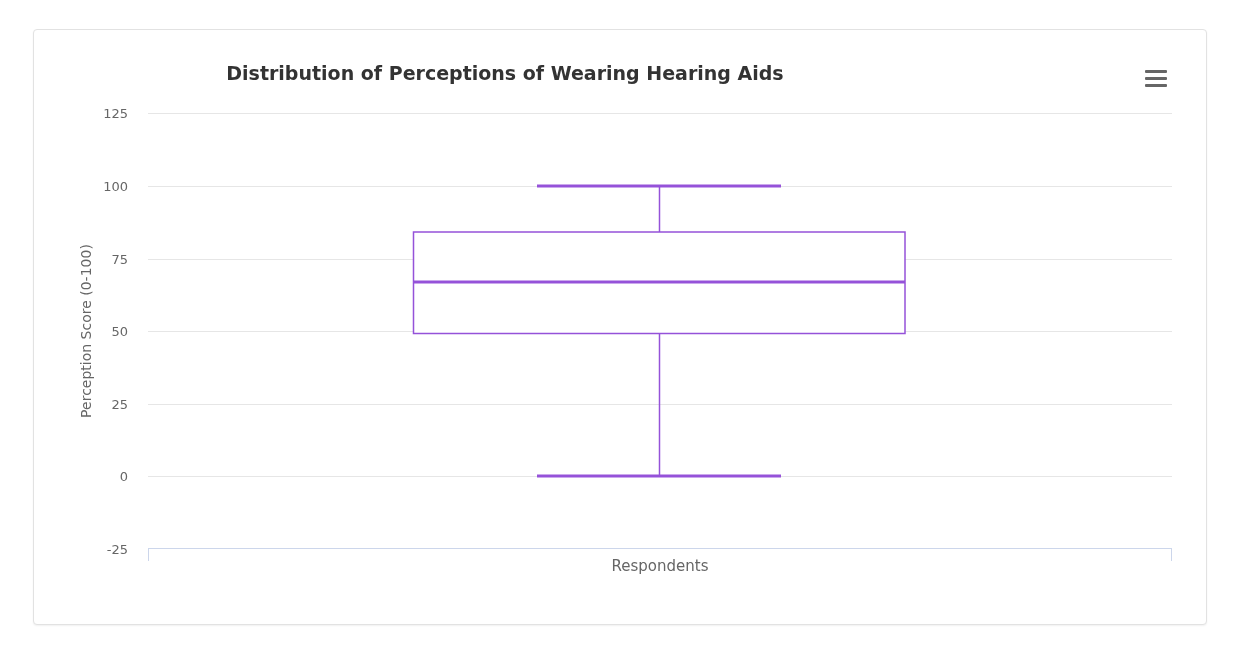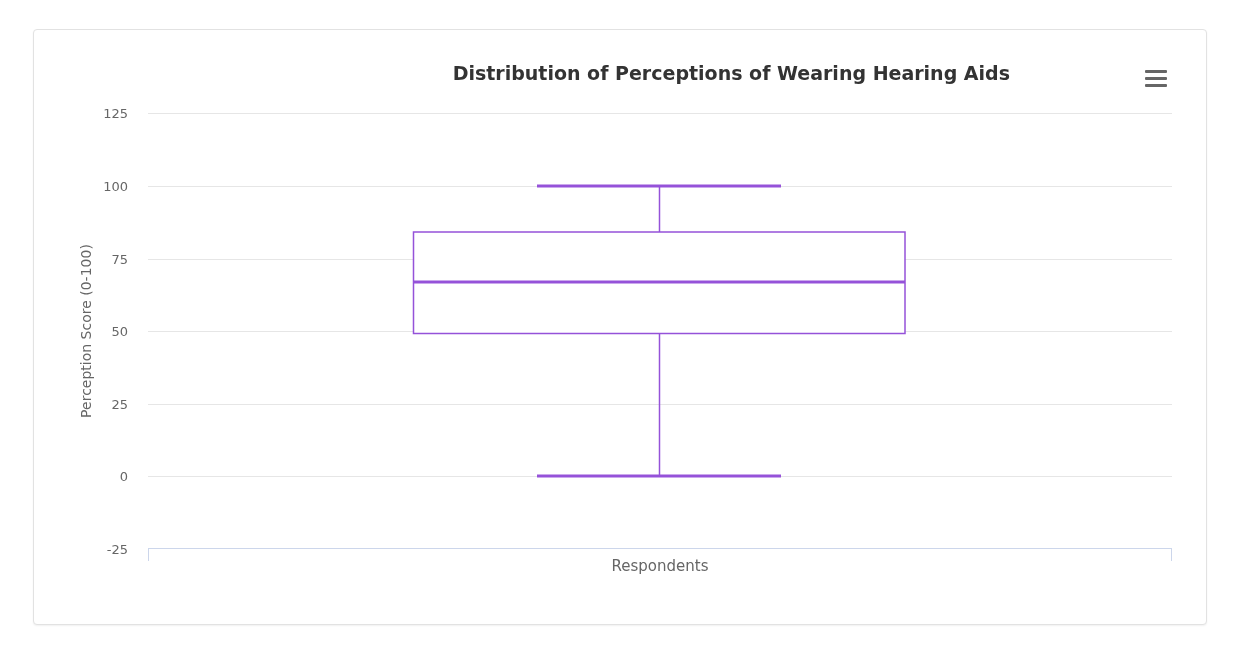--- a/index.html
+++ b/index.html
@@ -4,21 +4,21 @@
   <style>
     html, body { margin: 0; padding: 0; background: #ffffff; }
     body { width: 1239px; height: 645px; position: relative; overflow: hidden;
            font-family: "DejaVu Sans", sans-serif; }
     .card {
       position: absolute; left: 33px; top: 29px; width: 1172px; height: 594px;
       border: 1px solid #e2e2e2; border-radius: 4px; background: #fff;
       box-shadow: 0 1px 2px rgba(0,0,0,0.06);
     }
     .title {
-      position: absolute; left: 0; top: 62px; width: 1010px; text-align: right;
+      position: absolute; left: 0; top: 62px; width: 1010px; text-align: center;
       font-size: 19px; font-weight: bold; color: #333333;
     }
     .menu-btn {
       position: absolute; left: 1141px; top: 68px; width: 30px; height: 24px; cursor: pointer;
     }
     .menu-btn span { position: absolute; left: 4px; width: 22px; height: 3px; background: #666; border-radius: 1px; }
     svg.chart { position: absolute; left: 0; top: 0; }
     .ytick { font-size: 13px; fill: #666666; }
     .ylabel { font-size: 14px; fill: #666666; }
     .xlabel { font-size: 15px; fill: #666666; }

